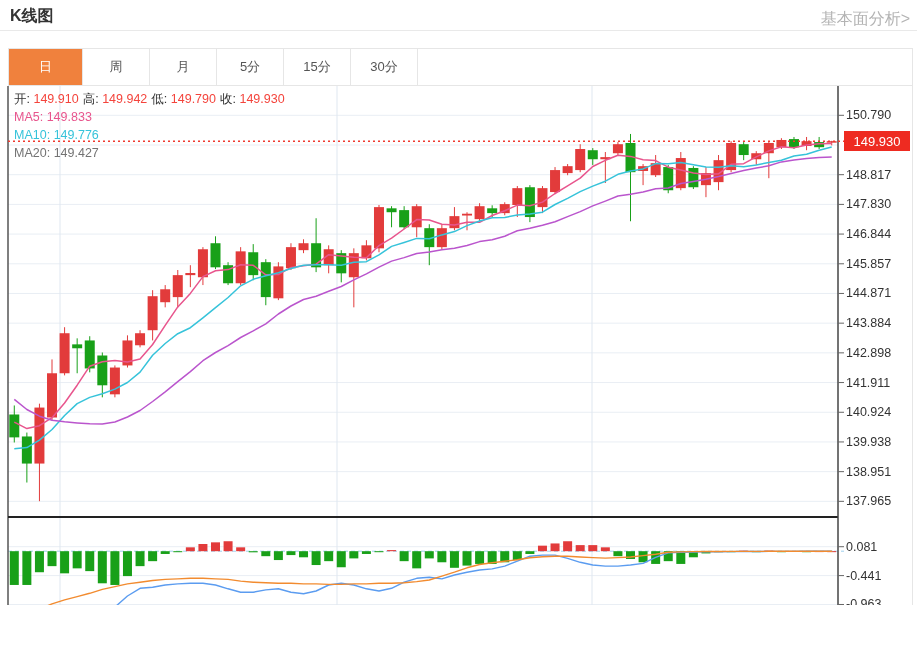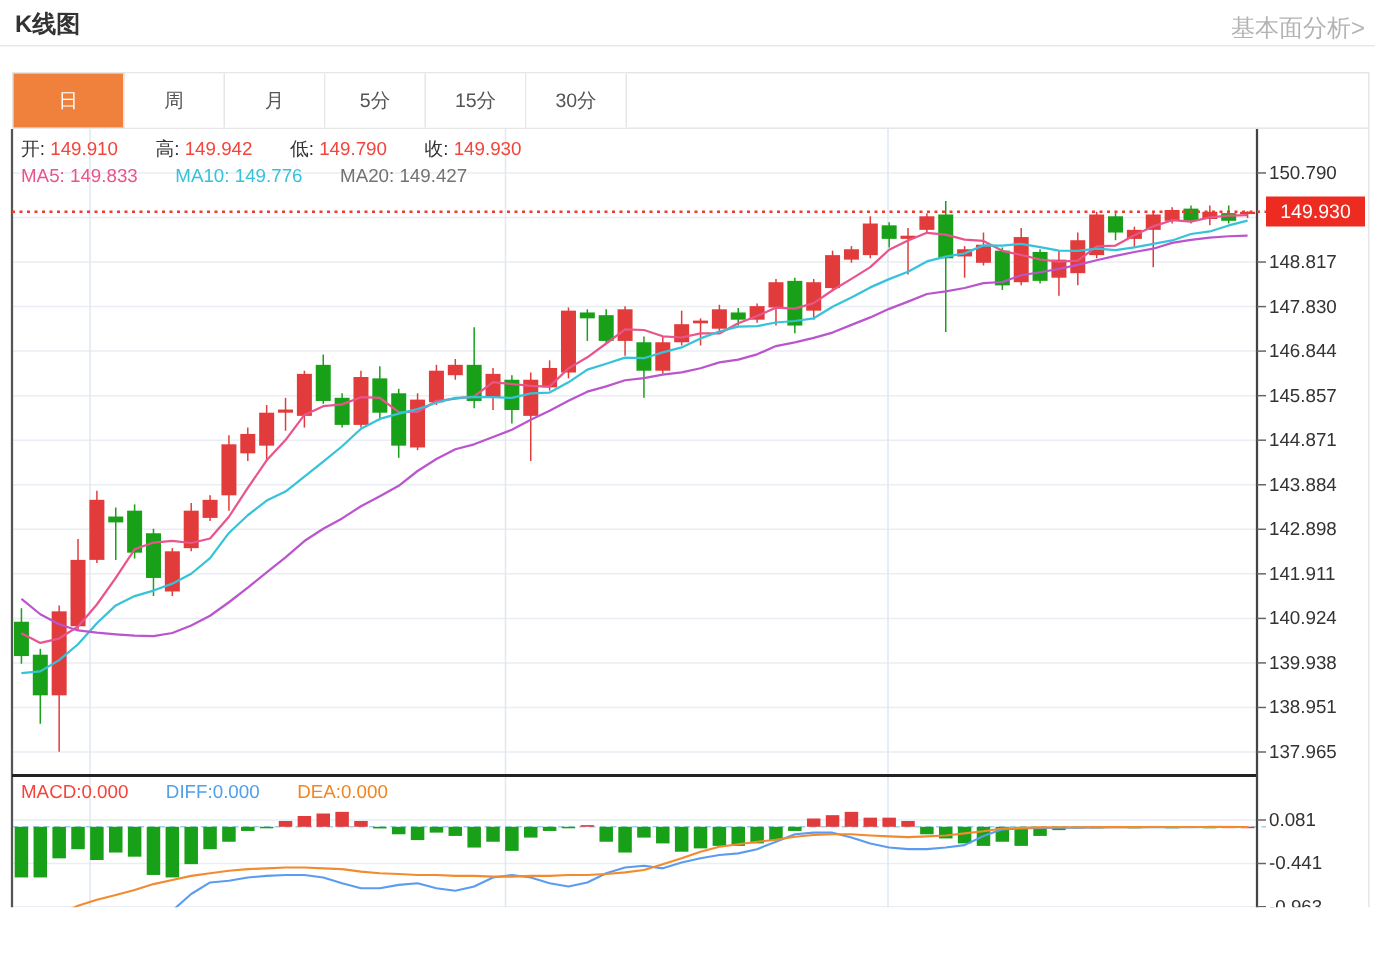--- a/index.html
+++ b/index.html
@@ -4,23 +4,23 @@
 <style>
   html,body{margin:0;padding:0;background:#fff;font-family:"Liberation Sans","DejaVu Sans",sans-serif;}
   #app{position:relative;width:917px;height:605px;background:#fff;overflow:hidden;}
   .hdr-title{position:absolute;left:10px;top:6px;font-size:16px;font-weight:bold;color:#333;}
   .hdr-link{position:absolute;right:7px;top:9px;font-size:16px;color:#b3b3b3;cursor:pointer;}
   .hdr-divider{position:absolute;left:0;top:30px;width:917px;height:1px;background:#e9e9e9;}
   .tabbar{position:absolute;left:8px;top:48px;width:904px;height:38px;border-top:1px solid #e6e6e6;border-bottom:1px solid #e6e6e6;border-left:1px solid #e6e6e6;box-sizing:border-box;display:flex;}
   .tab{width:67px;height:100%;display:flex;align-items:center;justify-content:center;font-size:13px;color:#555;background:#fff;border:none;border-right:1px solid #e6e6e6;cursor:pointer;padding:0;font-family:inherit;}
   .tab.active{width:74px;background:#f0813d;color:#fff;}
   .widget-right-border{position:absolute;left:912px;top:48px;width:1px;height:597px;background:#e6e6e6;}
-  .legend{position:absolute;left:14px;font-size:12.5px;display:flex;gap:25px;white-space:nowrap;z-index:5;}
+  .legend{position:absolute;left:14px;font-size:12.5px;display:flex;gap:4px;white-space:nowrap;z-index:5;}
   #ohlc-row{top:91px;}
-  #ma-row{top:110px;}
+  #ma-row{top:110px;flex-direction:column;}
   #macd-row{top:521px;}
   .lbl{color:#333;}
   .val-red{color:#f4443c;}
   .ma5{color:#e8558d;} .ma10{color:#36c3da;text-align:right;} .ma20{color:#737373;}
   .diff{color:#52a0e8;} .dea{color:#f0861e;} .macdv{color:#f4443c;}
   .bottom-bar{position:absolute;left:0;top:641px;width:838px;height:4px;background:#16233f;}
   svg{position:absolute;left:0;top:0;}
   svg text{font-family:"Liberation Sans","DejaVu Sans",sans-serif;}
 </style>
 </head>
@@ -321,20 +321,15 @@
     <span><span class="lbl">开:</span> <span class="val-red">149.910</span></span>
     <span><span class="lbl">高:</span> <span class="val-red">149.942</span></span>
     <span><span class="lbl">低:</span> <span class="val-red">149.790</span></span>
     <span><span class="lbl">收:</span> <span class="val-red">149.930</span></span>
   </div>
   <div class="legend" id="ma-row">
     <span class="ma5"><span>MA5:</span> <span>149.833</span></span>
     <span class="ma10"><span>MA10:</span> <span>149.776</span></span>
     <span class="ma20"><span>MA20:</span> <span>149.427</span></span>
   </div>
-  <div class="legend" id="macd-row">
-    <span class="macdv"><span>MACD:</span><span>0.000</span></span>
-    <span class="diff"><span>DIFF:</span><span>0.000</span></span>
-    <span class="dea"><span>DEA:</span><span>0.000</span></span>
-  </div>
 
   <div class="bottom-bar"></div>
 </div>
 
 </body></html>

